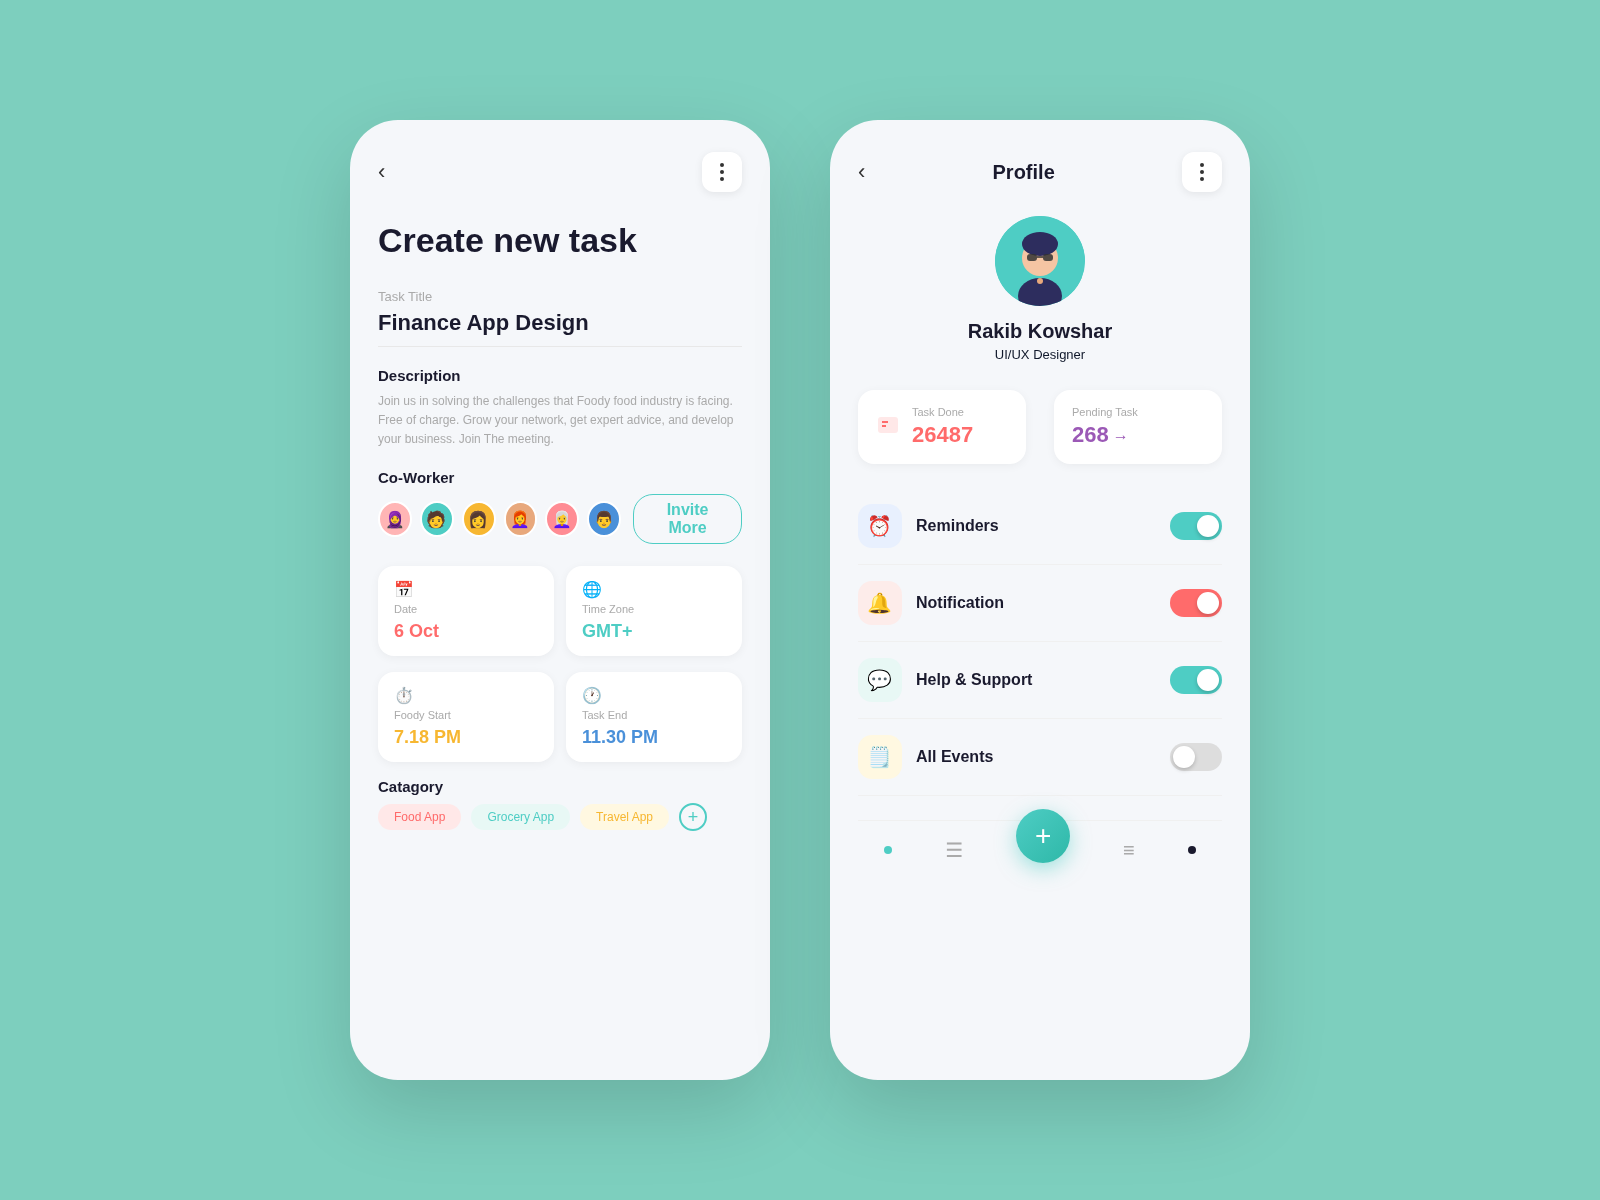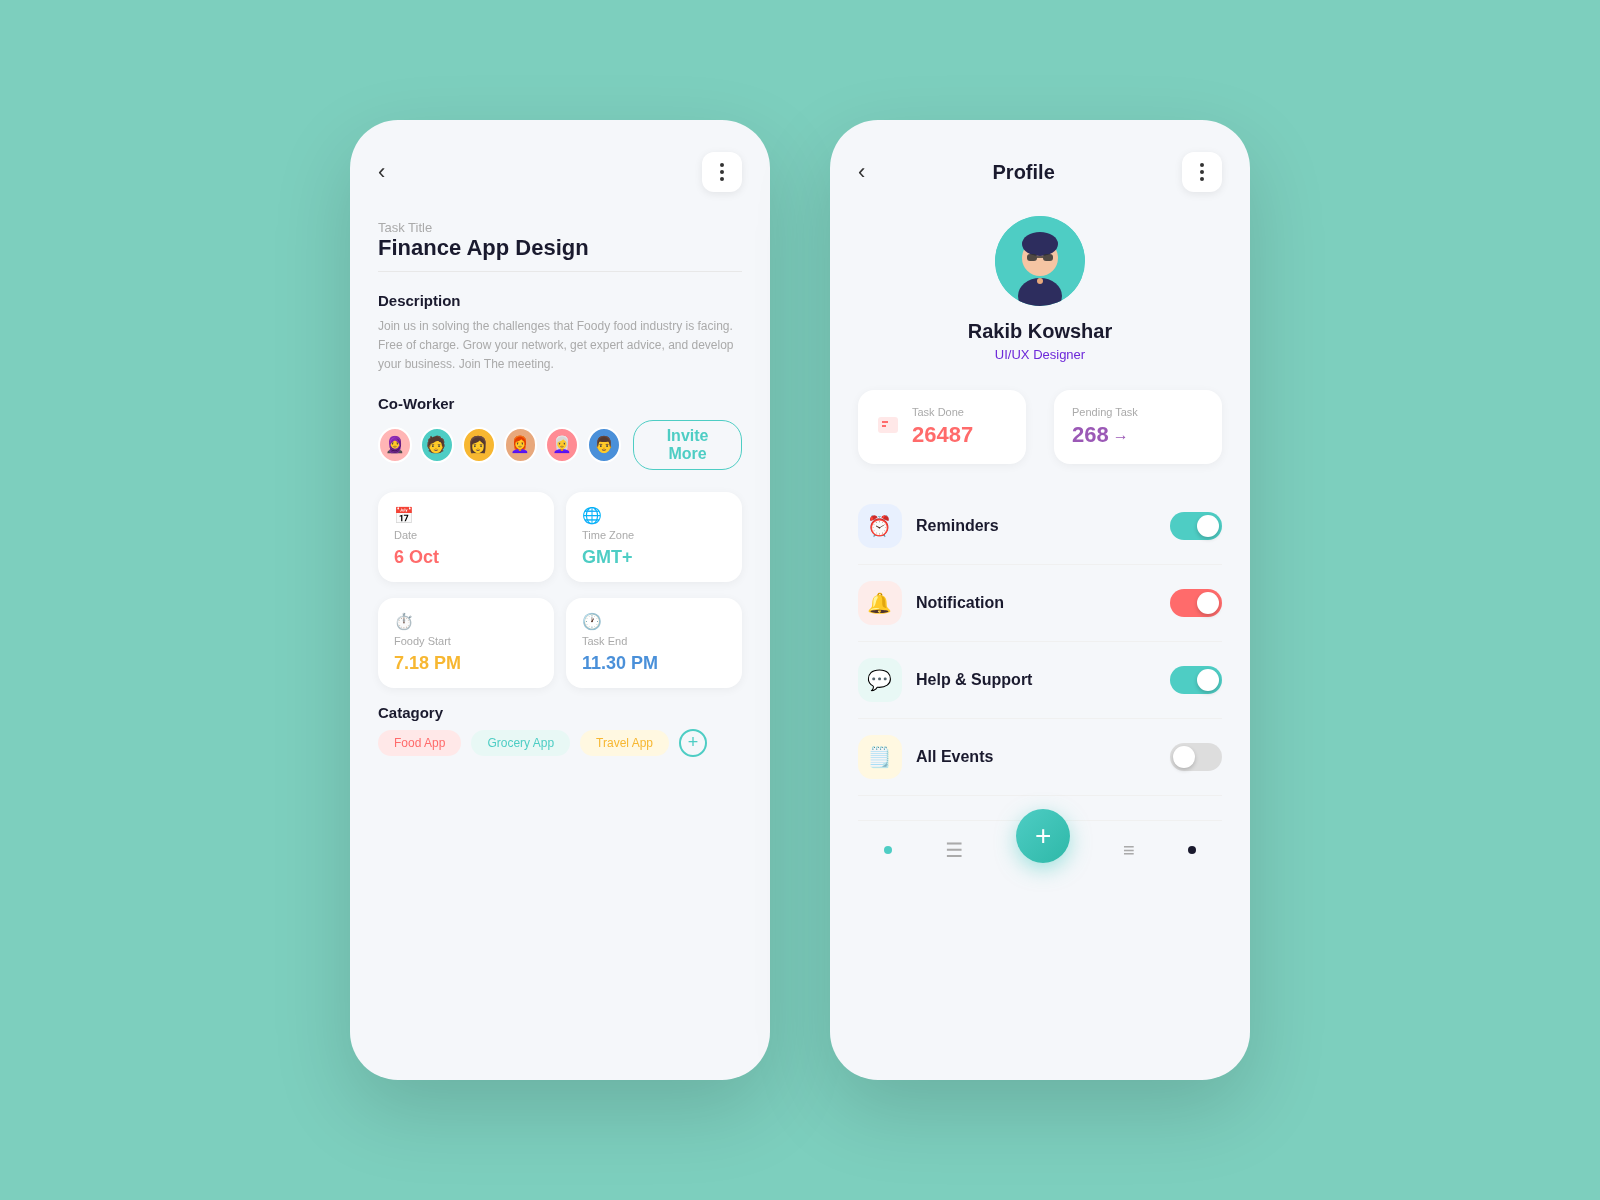--- a/index.html
+++ b/index.html
@@ -74,20 +74,21 @@
       font-size: 34px;
       font-weight: 800;
       color: #1a1a2e;
       margin-bottom: 28px;
       line-height: 1.2;
     }
 
     .field-label {
       font-size: 13px;
       color: #aaa;
+      margin-bottom: 6px;
     }
     .field-value {
       font-size: 22px;
       font-weight: 700;
       color: #1a1a2e;
       padding-bottom: 10px;
       border-bottom: 1.5px solid #e8e8e8;
       margin-bottom: 20px;
     }
 
@@ -238,21 +239,21 @@
       position: relative;
     }
     .profile-name {
       font-size: 20px;
       font-weight: 700;
       color: #1a1a2e;
       margin-bottom: 4px;
     }
     .profile-role {
       font-size: 13px;
-      color: #6d28d9;
+      color: #0f172a;
     }
 
     .stats-row {
       display: grid;
       grid-template-columns: 1fr 1fr;
       gap: 28px;
       margin-bottom: 24px;
     }
     .stat-card {
       background: #fff;
@@ -390,20 +391,21 @@
     <button class="dots-btn">
       <div class="dots-icon">
         <div class="dot"></div>
           <div class="dot"></div>
           <div class="dot"></div>
       </div>
     </button>
   </div>
 
   
+  <h1 class="page-title">Create new task</h1>
 
   
   <div class="field-label">Task Title</div>
   <div class="field-value">Finance App Design</div>
 
   
   <div class="section-label">Description</div>
   <div class="description-text">Join us in solving the challenges that Foody food industry is facing. Free of charge. Grow your network, get expert advice, and develop your business. Join The meeting.</div>
 
   

